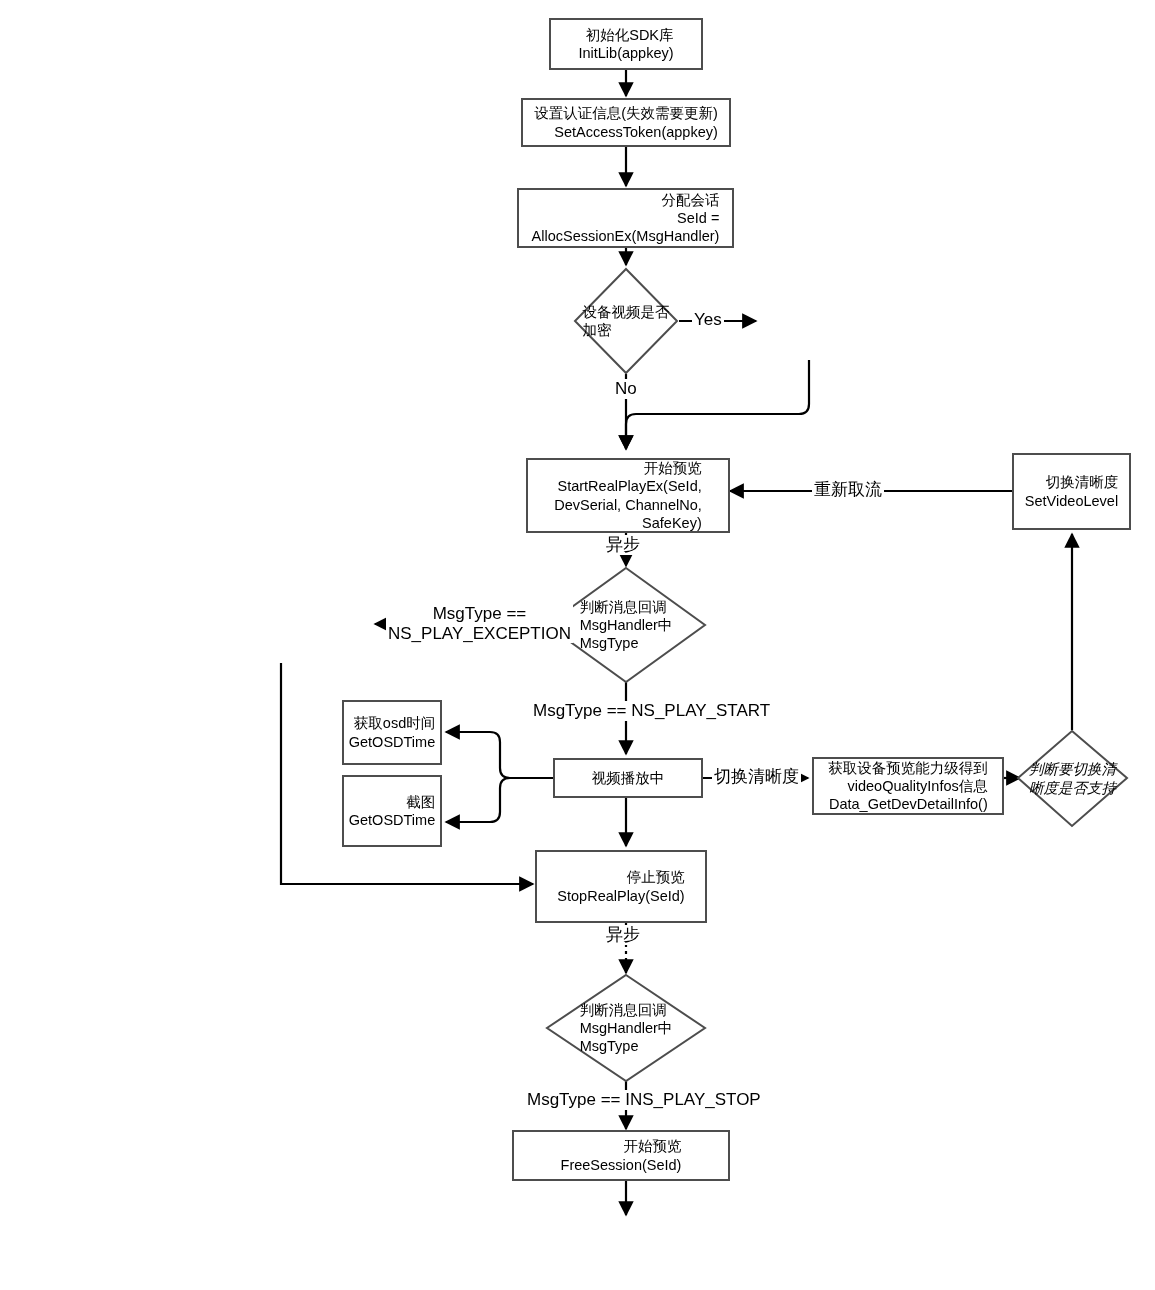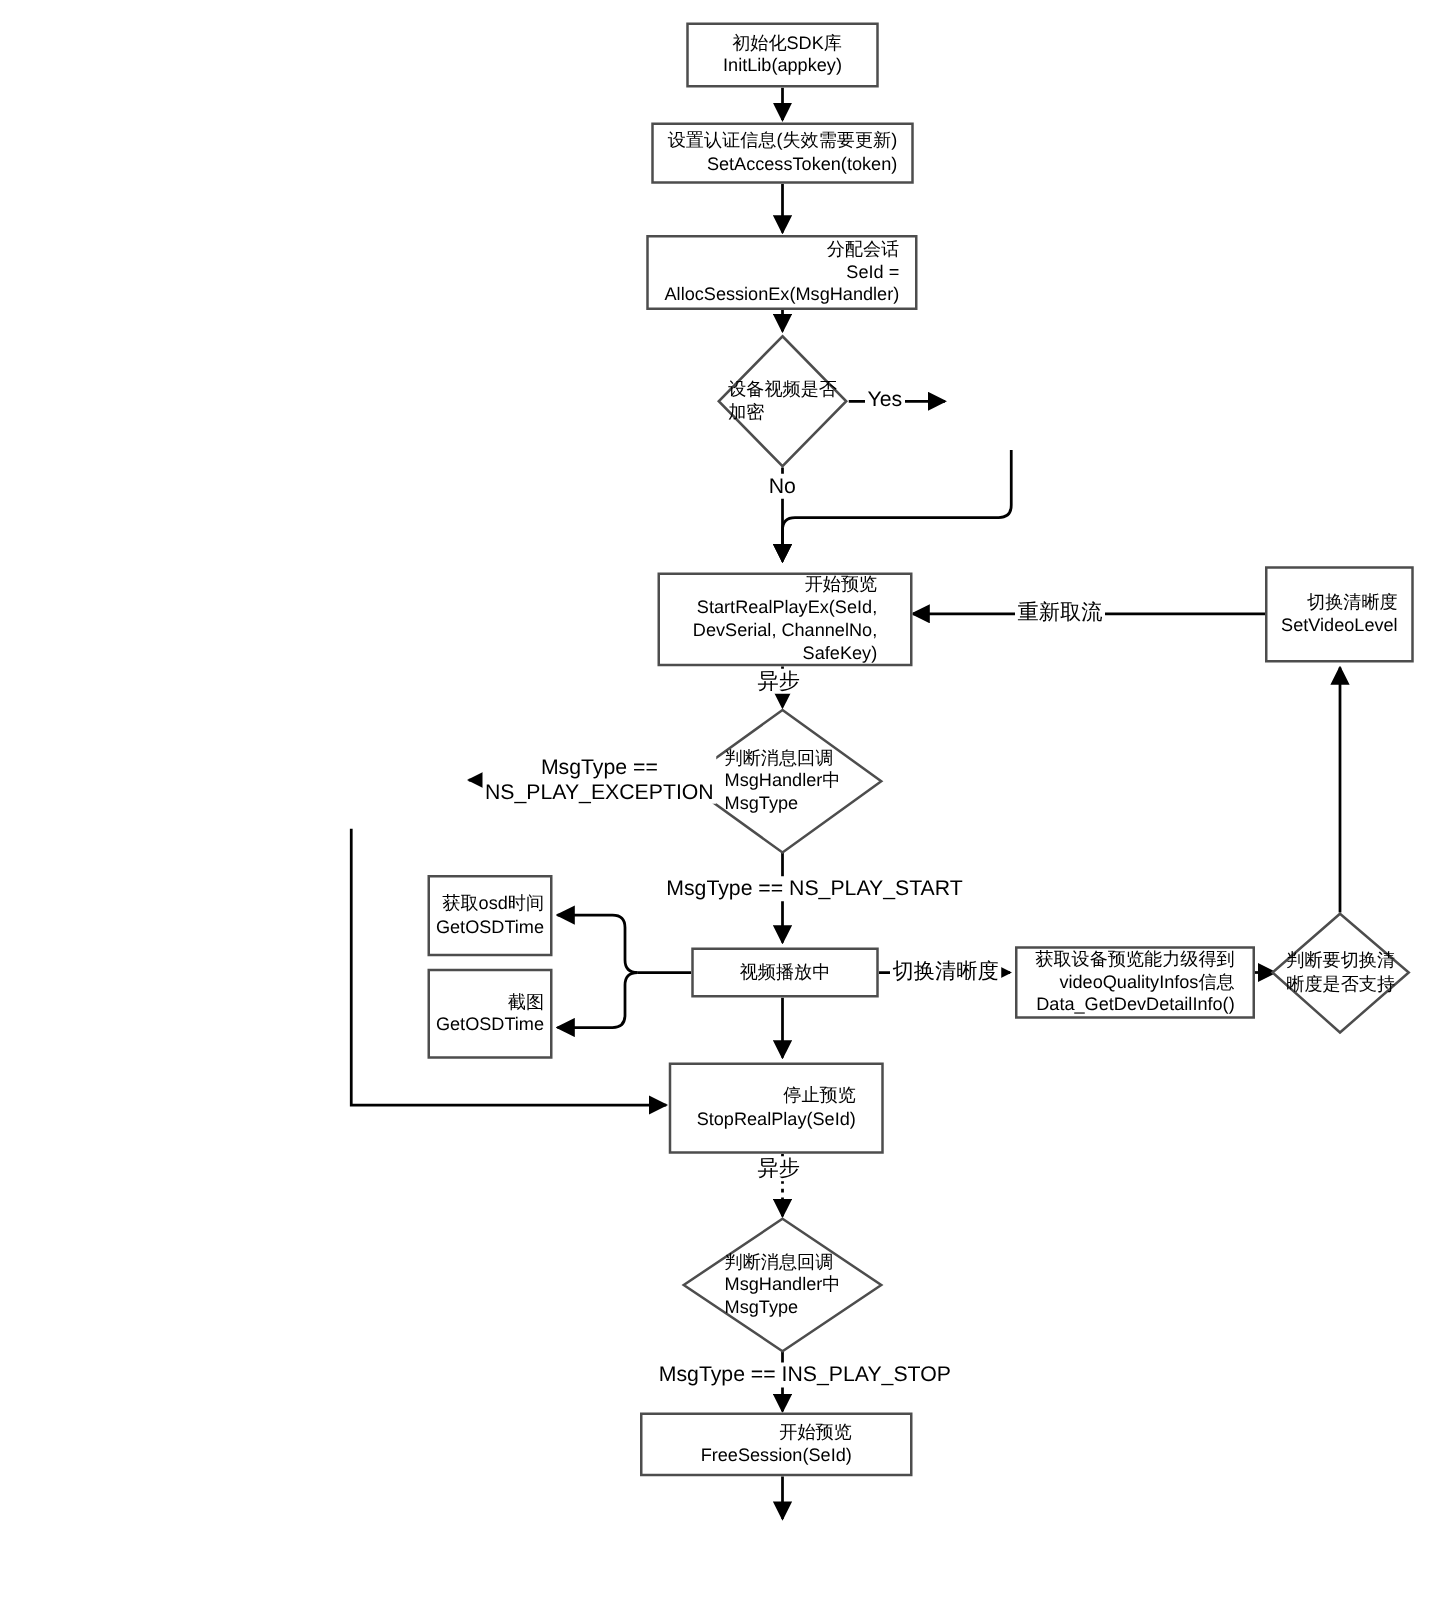--- a/index.html
+++ b/index.html
@@ -138,21 +138,21 @@
   <div class="node proc" style="left:549px; top:18px; width:154px; height:52px;">
     <div>
       <div>初始化SDK库</div>
       <div>InitLib(appkey)</div>
     </div>
   </div>
 
   <div class="node proc" style="left:521px; top:98px; width:210px; height:49px;">
     <div>
       <div class="nowrap">设置认证信息(失效需要更新)</div>
-      <div class="nowrap">SetAccessToken(token)</div>
+      <div class="nowrap">SetAccessToken(appkey)</div>
     </div>
   </div>
 
   <div class="node proc" style="left:517px; top:188px; width:217px; height:60px;">
     <div>
       <div class="nowrap">分配会话</div>
       <div class="nowrap">SeId =</div>
       <div class="nowrap">AllocSessionEx(MsgHandler)</div>
     </div>
   </div>
@@ -219,21 +219,21 @@
   </div>
 
   <div class="node proc" style="left:812px; top:757px; width:192px; height:58px;">
     <div>
       <div class="nowrap">获取设备预览能力级得到</div>
       <div class="nowrap">videoQualityInfos信息</div>
       <div class="nowrap">Data_GetDevDetailInfo()</div>
     </div>
   </div>
 
-  <div class="decision-wrap" style="left:1016px; top:729px; width:113px; height:99px;">
+  <div class="decision-wrap" style="left:1016px; top:729px; width:113px; height:99px;font-style:italic;">
     <svg width="113" height="99" viewBox="0 0 113 99">
       <polygon points="56,2 111,49 56,97 2,49" fill="#ffffff" stroke="#4d4d4d" stroke-width="2"></polygon>
     </svg>
     <div class="decision-label">
       <div>
         <div>判断要切换清</div>
         <div>晰度是否支持</div>
       </div>
     </div>
   </div>

